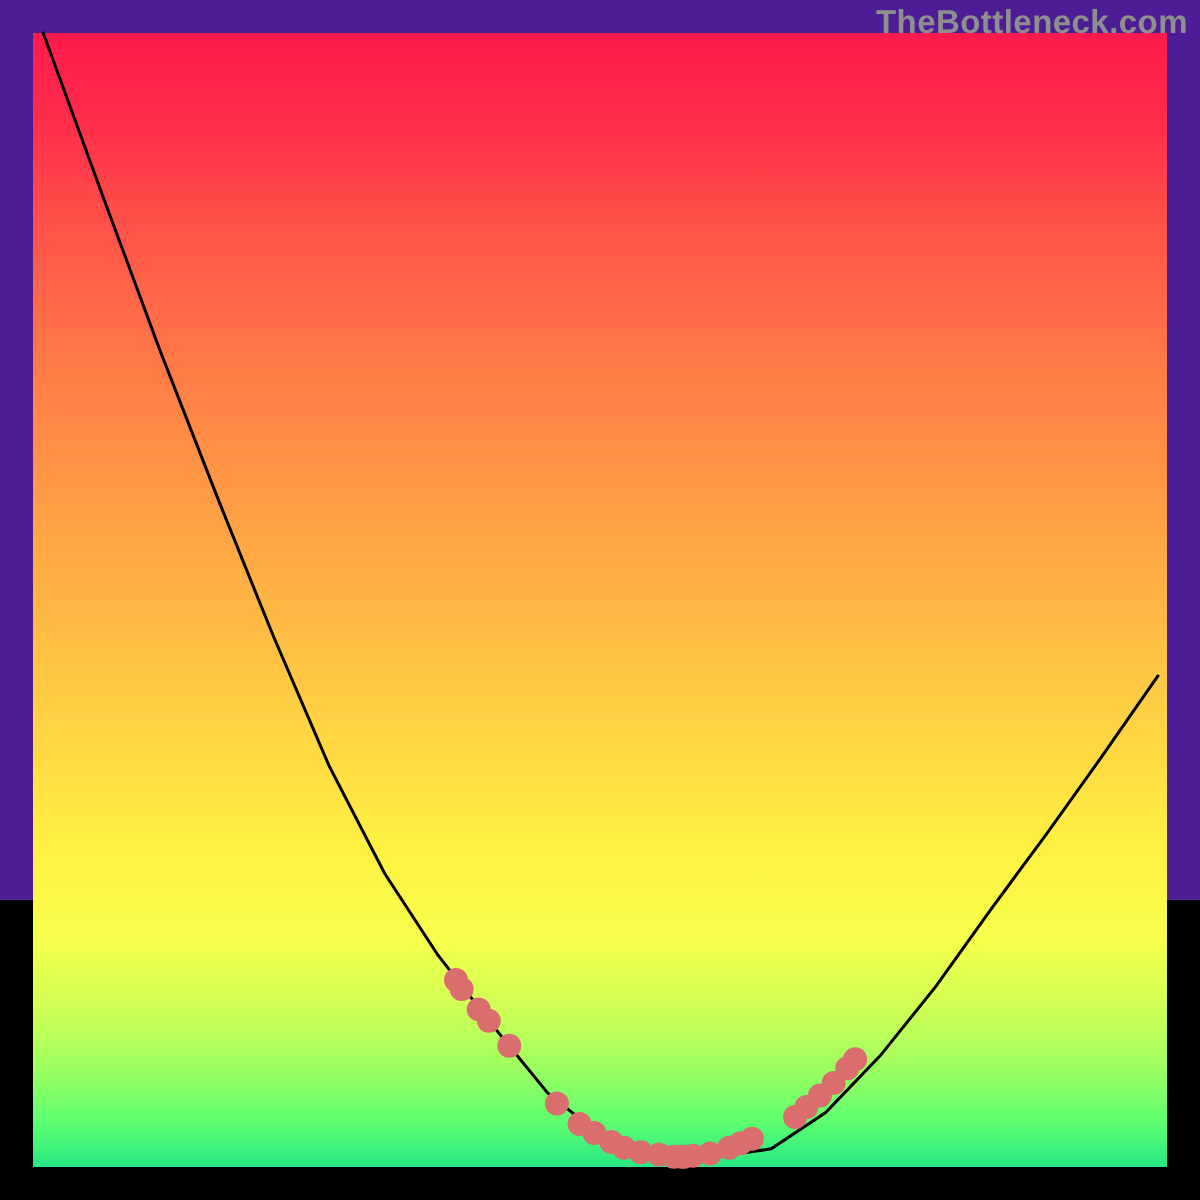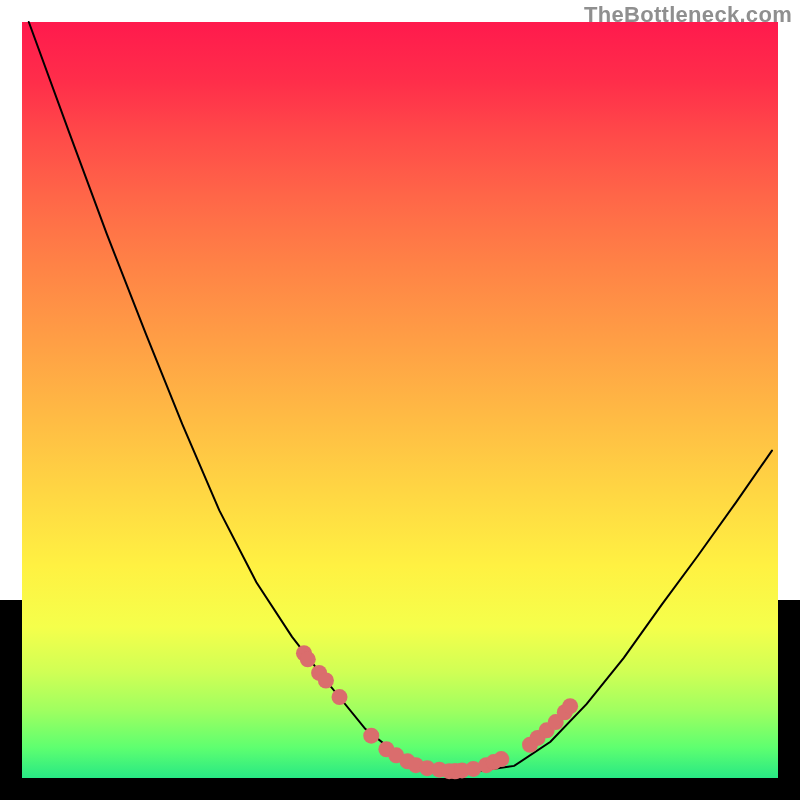--- a/index.html
+++ b/index.html
@@ -7,21 +7,21 @@
     padding: 0;
     width: 800px;
     height: 800px;
     background: #000000;
     overflow: hidden;
   }
   .outer {
     position: relative;
     width: 800px;
     height: 600px;
-    background: #ffffff;
+    background: #4c1d95;
   }
   .plot {
     position: absolute;
     left: 22px;
     top: 22px;
     width: 756px;
     height: 756px;
     background: linear-gradient(to bottom,
       #ff1a4d 0%,
       #ff2e4a 8%,

